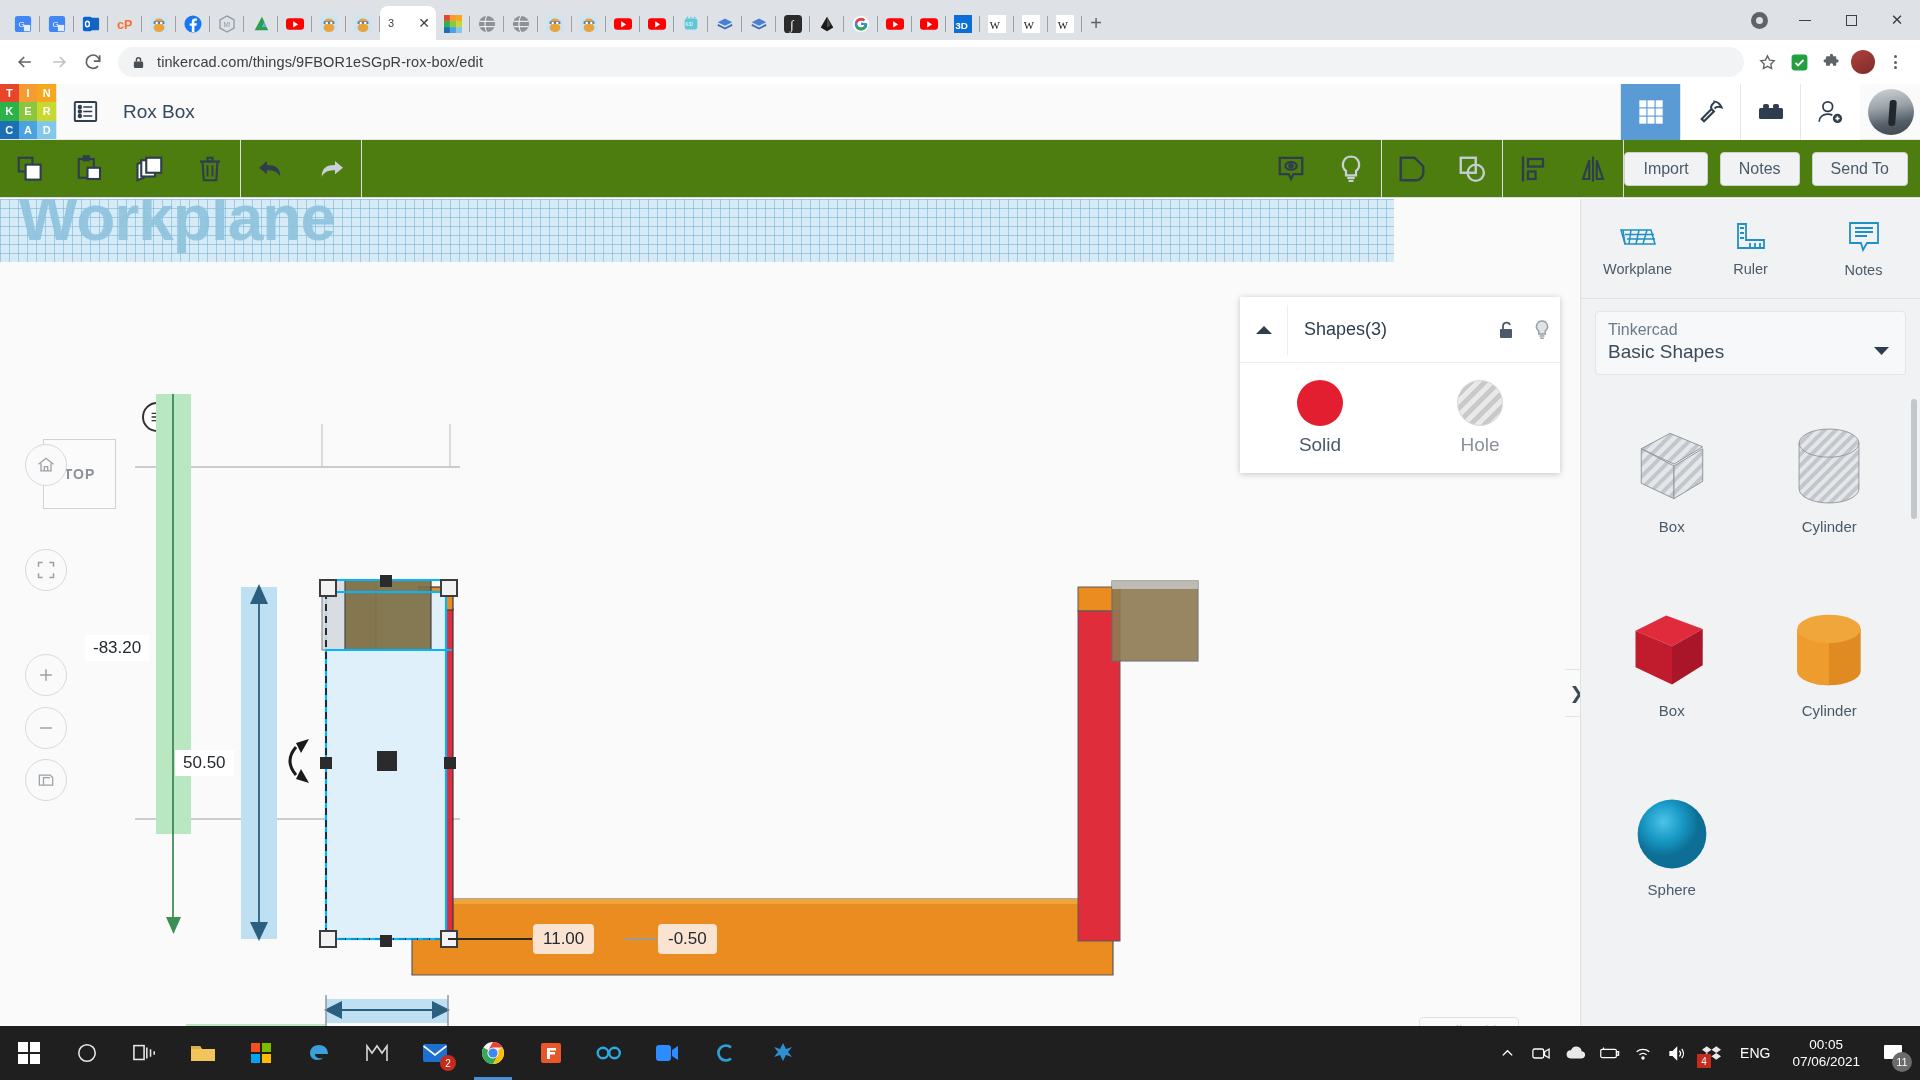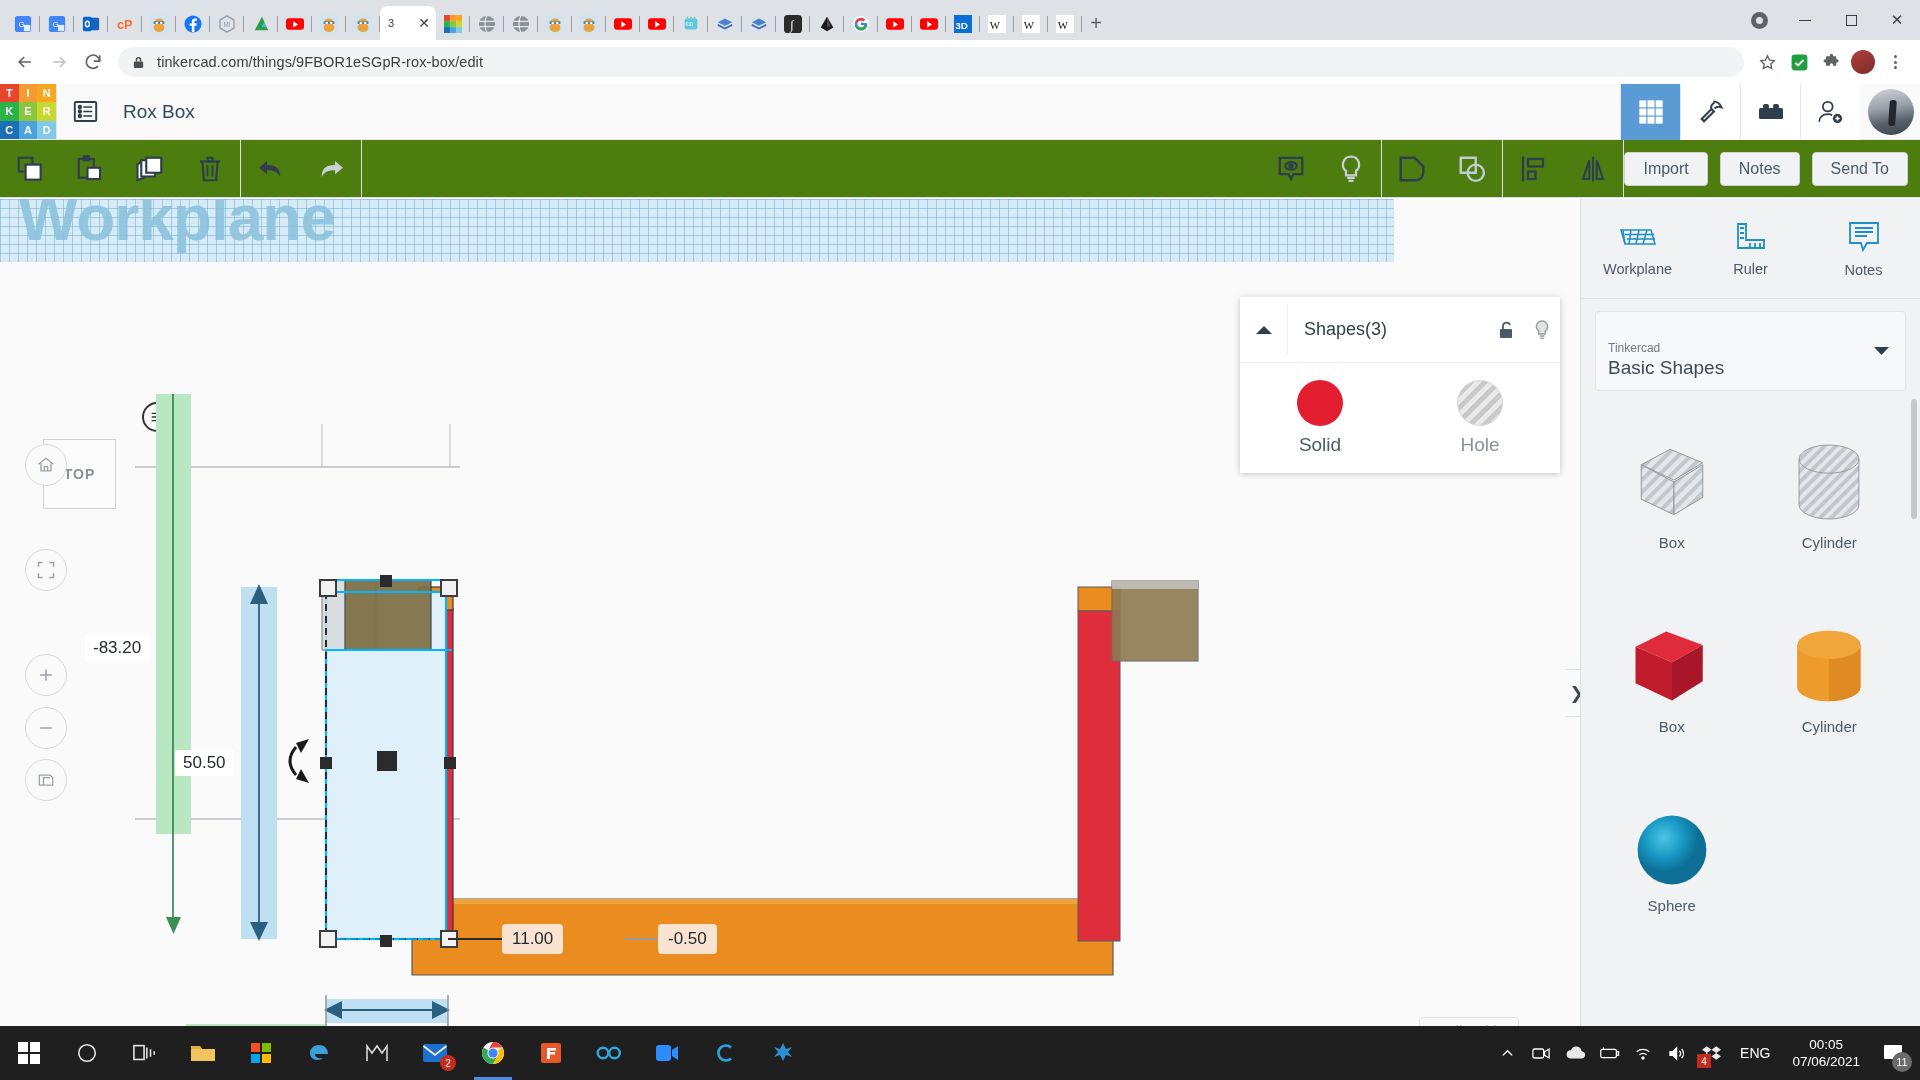--- a/index.html
+++ b/index.html
@@ -127,21 +127,21 @@
   .sp-lab.grey { color:#8a9199; }
 
   
   .sidebar { position:absolute; left:1580px; top:115px; width:340px; height:827px;
              background:#f1f2f3; border-left:1px solid #dcdfe1; }
   .sb-tools { height:100px; display:flex; border-bottom:1px solid #e0e3e5; }
   .sb-tool { flex:1; display:flex;flex-direction:column;align-items:center;justify-content:center;gap:6px;}
   .sb-tool .lab { font-size:14.5px; color:#4a5a6a; }
   .sb-select { margin:12px 14px 0; background:#f7f8f9; border:1px solid #e3e6e8; border-radius:4px;
                padding:9px 12px 11px; position:relative; }
-  .sb-select .small { font-size:12px; color:#6b7a88;margin-top:20px; }
+  .sb-select .small { font-size:16px; color:#6b7a88; }
   .sb-select .big { font-size:19px; color:#3c4b5a; margin-top:2px; }
   .sb-select .caret { position:absolute; right:16px; top:30px; }
   .sb-grid { padding:16px 12px 0; display:grid; grid-template-columns:1fr 1fr; row-gap:14px; }
   .sb-cell { display:flex; flex-direction:column; align-items:center; gap:0; height:170px; justify-content:center;}
   .sb-cell .lab { font-size:15px; color:#4a5a6a; }
   .sb-scroll { position:absolute; right:3px; top:200px; width:6px; height:120px;
                background:#c3c8cc; border-radius:3px; }
 
   
   .taskbar { position:absolute; left:0; top:1026px; width:1920px; height:54px; background:#1f1f1f;
@@ -748,21 +748,21 @@
         <line x1="326" y1="796" x2="326" y2="830" stroke="#8a9199" stroke-width="1.4"></line>
         <line x1="448" y1="796" x2="448" y2="830" stroke="#8a9199" stroke-width="1.4"></line>
 
         <line x1="448" y1="740" x2="532" y2="740" stroke="#2b2b2b" stroke-width="1.8"></line>
         <line x1="625" y1="740" x2="665" y2="740" stroke="#9a9a9a" stroke-width="1.8"></line>
       </svg>
 
       <div class="meas-label" style="left:85px; top:436px">-83.20</div>
       <div class="meas-label" style="left:175px; top:551px">50.50</div>
 
-      <div class="meas-label peach" style="left:502px; top:725px">11.00</div>
+      <div class="meas-label peach" style="left:533px; top:725px">11.00</div>
       <div class="meas-label peach" style="left:658px; top:725px">-0.50</div>
 
       <div class="edit-grid-btn">Edit Grid</div>
 
     </div>
 
     <div class="panel-collapse">❯</div>
 
     <div class="shapes-pop">
       <div class="sp-head">

